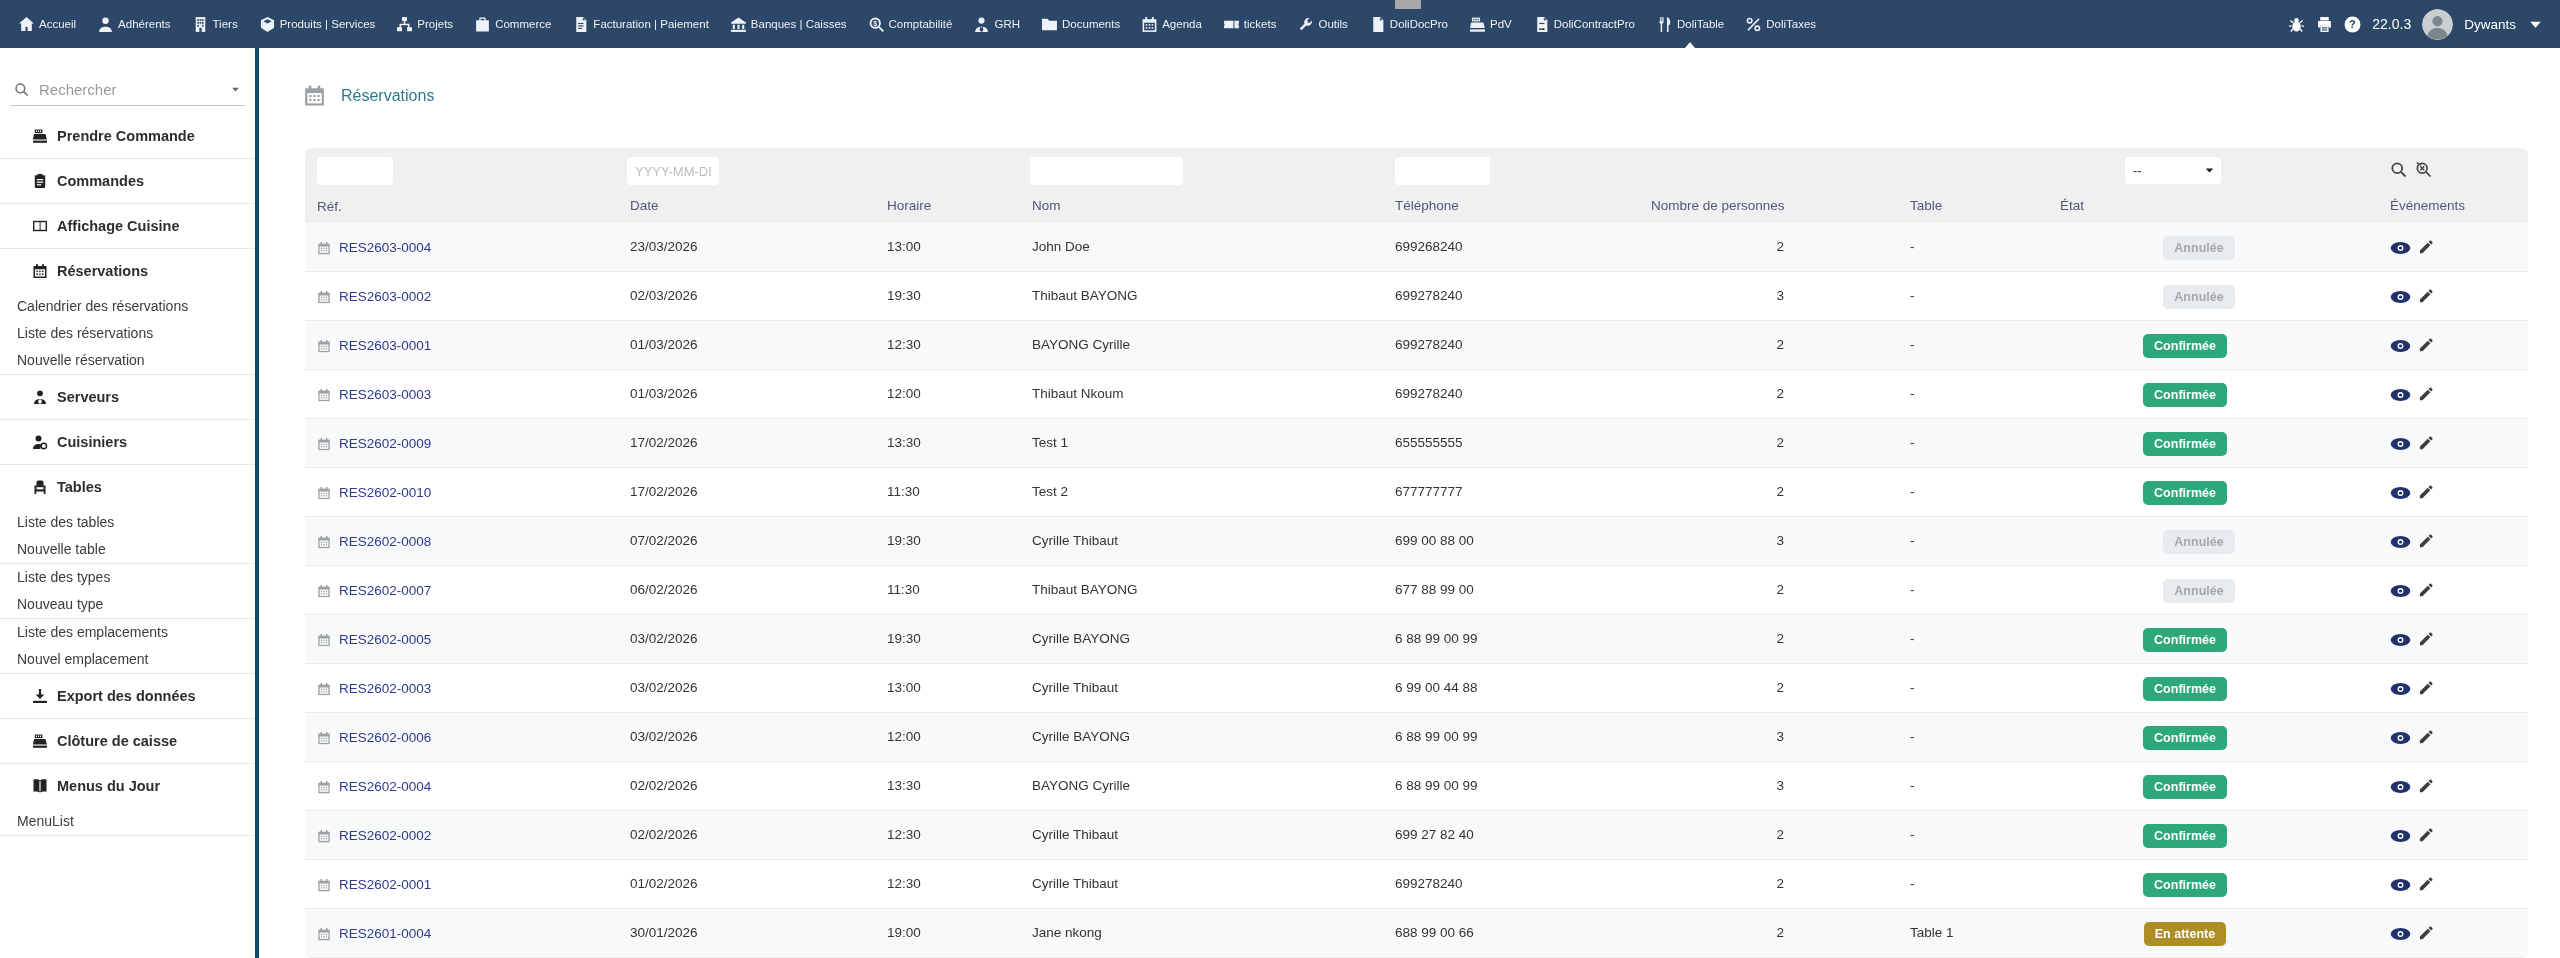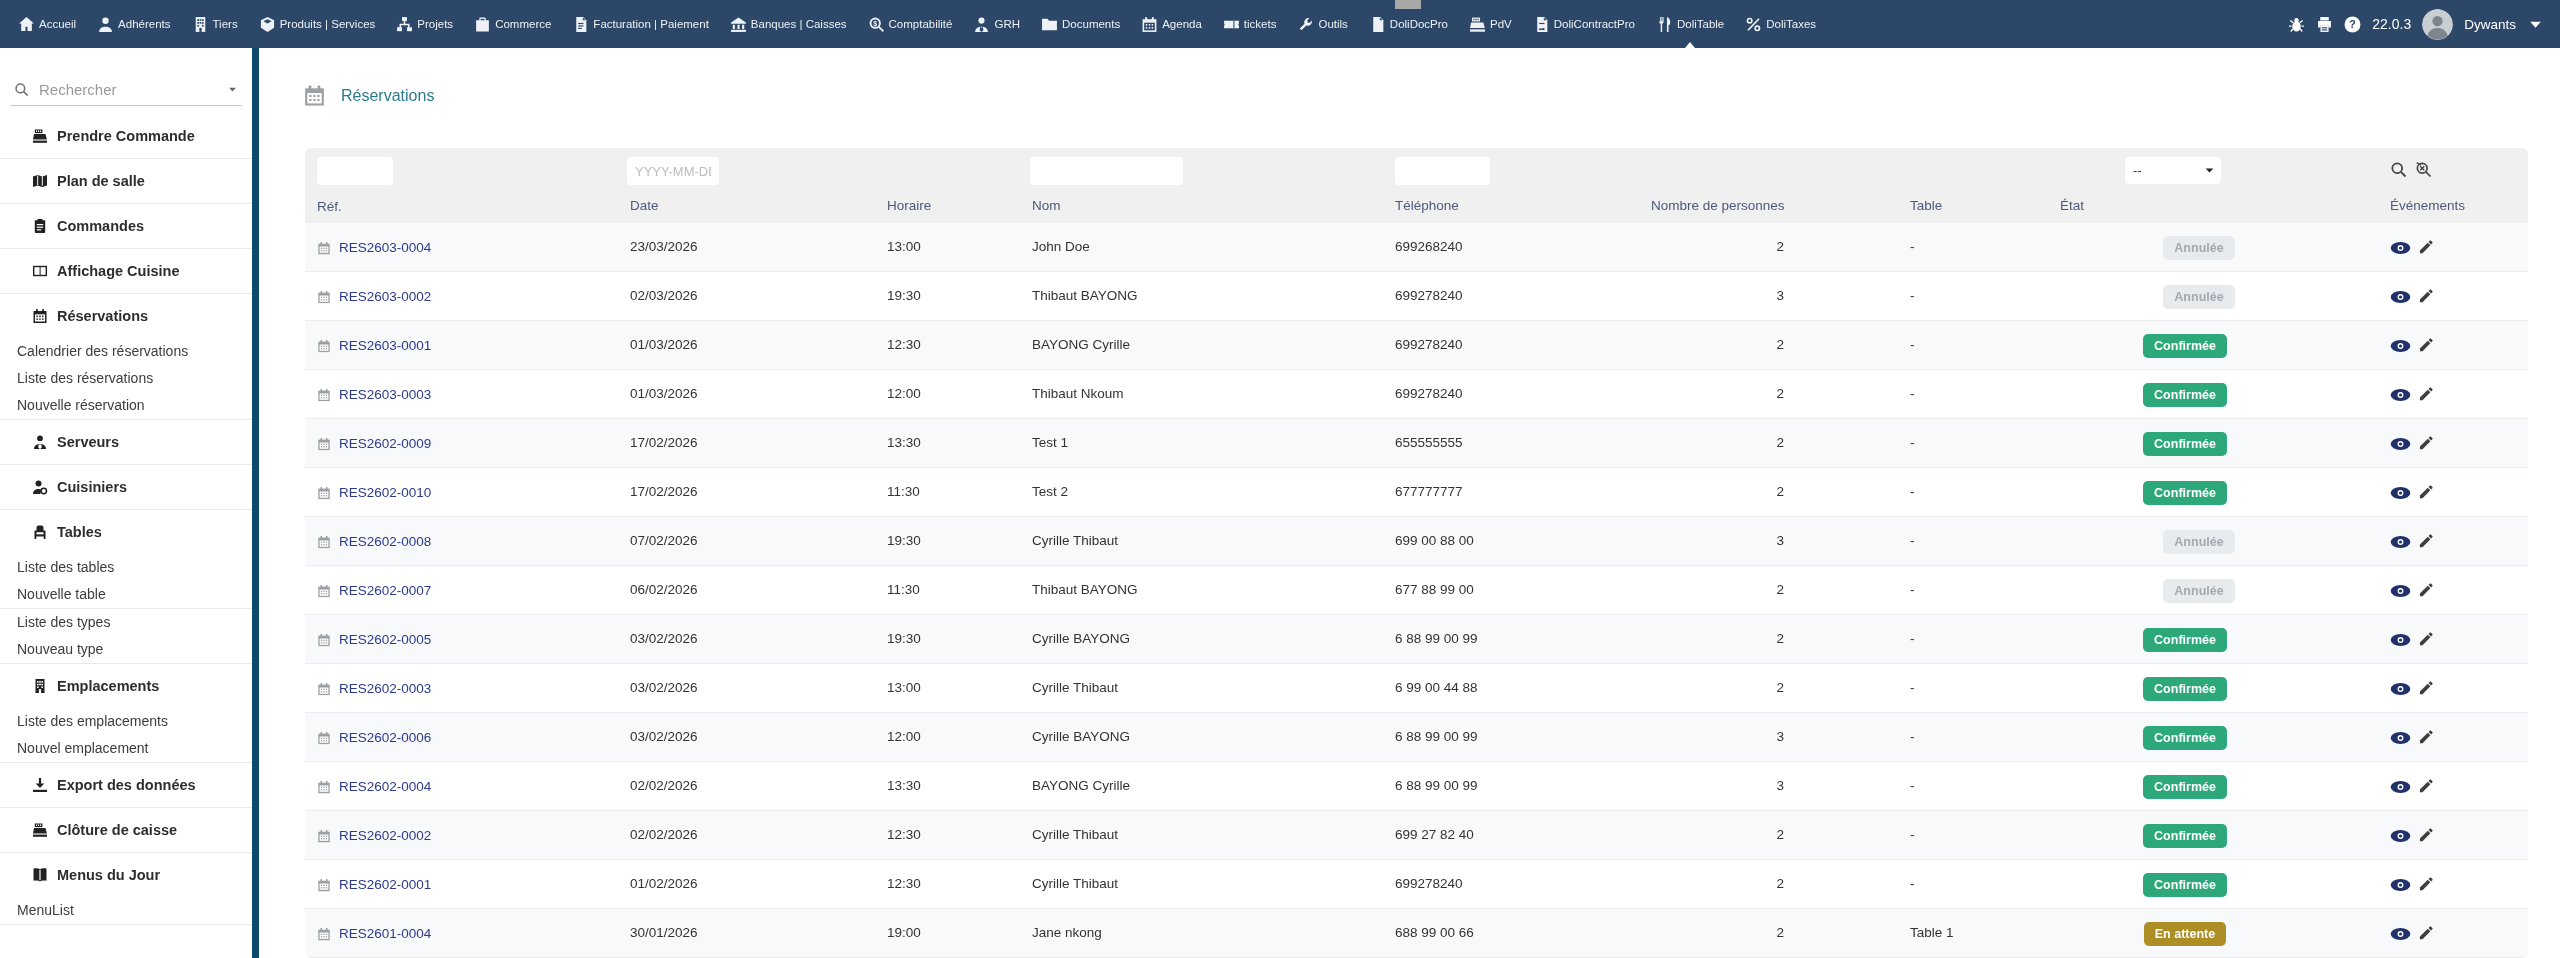--- a/index.html
+++ b/index.html
@@ -26,21 +26,21 @@
   .active-caret { position:absolute; bottom:0; left:50%; transform:translateX(-50%); width:0; height:0;
                   border-left:5px solid transparent; border-right:5px solid transparent; border-bottom:6px solid #fff; }
   .top-right { display:flex; align-items:center; gap:11px; margin-right:16px; color:#fff; }
   .top-right .icon svg { width:17px; height:17px; }
   .version { font-size:14px; }
   .avatar { width:31px; height:31px; border-radius:50%; overflow:hidden; }
   .username { font-size:13.5px; }
   .user-caret svg { width:11px; height:11px; }
 
   
-  .sidebar { position:absolute; top:48px; left:0; width:259px; height:910px; border-right:7px solid #0c4a6e;
+  .sidebar { position:absolute; top:48px; left:0; width:259px; height:910px; border-right:4px solid #0c4a6e;
              overflow:hidden; background:#fff; }
   .search-wrap { margin:26px 10px 0 10px; border-bottom:1px solid #c9c9c9; height:32px;
                  display:flex; align-items:center; gap:8px; padding:0 4px; color:#777; }
   .search-wrap input { border:none; outline:none; flex:1; font-size:15px; font-family:inherit; color:#333; min-width:0; background:transparent; }
   .search-wrap input::placeholder { color:#9a9a9a; }
   #side-groups { margin-top:8px; }
   .group { border-bottom:1px solid #e9e9e9; }
   .group-head { height:44px; display:flex; align-items:center; gap:9px; padding-left:32px; cursor:pointer; color:#222; }
   .group-head .icon svg { width:16px; height:16px; }
   .group-head .glabel { font-size:14.5px; font-weight:bold; color:#2d2d2d; white-space:nowrap; }
@@ -370,31 +370,20 @@
               <rect x="1" y="12.6" width="14" height="2.2"></rect>
             </svg>
           </span>
           <span class="glabel">Prendre Commande</span>
         </div>
       </div>
       <div class="group">
         <div class="group-head">
           <span class="icon">
             <svg viewBox="0 0 16 16" fill="currentColor">
-              <path d="M1 3.4L5.7 2l4.6 1.4L15 2v10.6L10.3 14 5.7 12.6 1 14z"></path>
-              <path class="hole" d="M5.2 2.5v9.4l1 .3V2.8zM9.8 3.1v9.4l1 .3V3.4z"></path>
-            </svg>
-          </span>
-          <span class="glabel">Plan de salle</span>
-        </div>
-      </div>
-      <div class="group">
-        <div class="group-head">
-          <span class="icon">
-            <svg viewBox="0 0 16 16" fill="currentColor">
               <rect x="2.8" y="2.2" width="10.4" height="12.8" rx="1"></rect>
               <rect x="5.4" y="1" width="5.2" height="2.8" rx="0.6"></rect>
               <rect class="hole" x="4.8" y="6" width="6.4" height="1.2"></rect>
               <rect class="hole" x="4.8" y="8.6" width="6.4" height="1.2"></rect>
               <rect class="hole" x="4.8" y="11.2" width="4.4" height="1.2"></rect>
             </svg>
           </span>
           <span class="glabel">Commandes</span>
         </div>
       </div>
@@ -467,37 +456,20 @@
           <span class="glabel">Tables</span>
         </div>
         <div class="group-sub">Liste des tables</div>
         <div class="group-sub">Nouvelle table</div>
       </div>
       <div class="group">
         <div class="group-sub">Liste des types</div>
         <div class="group-sub">Nouveau type</div>
       </div>
       <div class="group">
-        <div class="group-head">
-          <span class="icon">
-            <svg viewBox="0 0 16 16" fill="currentColor">
-              <path d="M3.5 1h9v14h-9z"></path>
-              <rect class="hole" x="5" y="3" width="1.6" height="1.6"></rect>
-              <rect class="hole" x="7.2" y="3" width="1.6" height="1.6"></rect>
-              <rect class="hole" x="9.4" y="3" width="1.6" height="1.6"></rect>
-              <rect class="hole" x="5" y="5.7" width="1.6" height="1.6"></rect>
-              <rect class="hole" x="7.2" y="5.7" width="1.6" height="1.6"></rect>
-              <rect class="hole" x="9.4" y="5.7" width="1.6" height="1.6"></rect>
-              <rect class="hole" x="5" y="8.4" width="1.6" height="1.6"></rect>
-              <rect class="hole" x="9.4" y="8.4" width="1.6" height="1.6"></rect>
-              <rect class="hole" x="6.9" y="11.2" width="2.2" height="3.8"></rect>
-            </svg>
-          </span>
-          <span class="glabel">Emplacements</span>
-        </div>
         <div class="group-sub">Liste des emplacements</div>
         <div class="group-sub">Nouvel emplacement</div>
       </div>
       <div class="group">
         <div class="group-head">
           <span class="icon">
             <svg viewBox="0 0 16 16" fill="currentColor">
               <path d="M6.9 1h2.2v5.5h3.2L8 11 3.7 6.5h3.2z"></path>
               <path d="M1 12.8h14v2.2H1z"></path>
             </svg>

